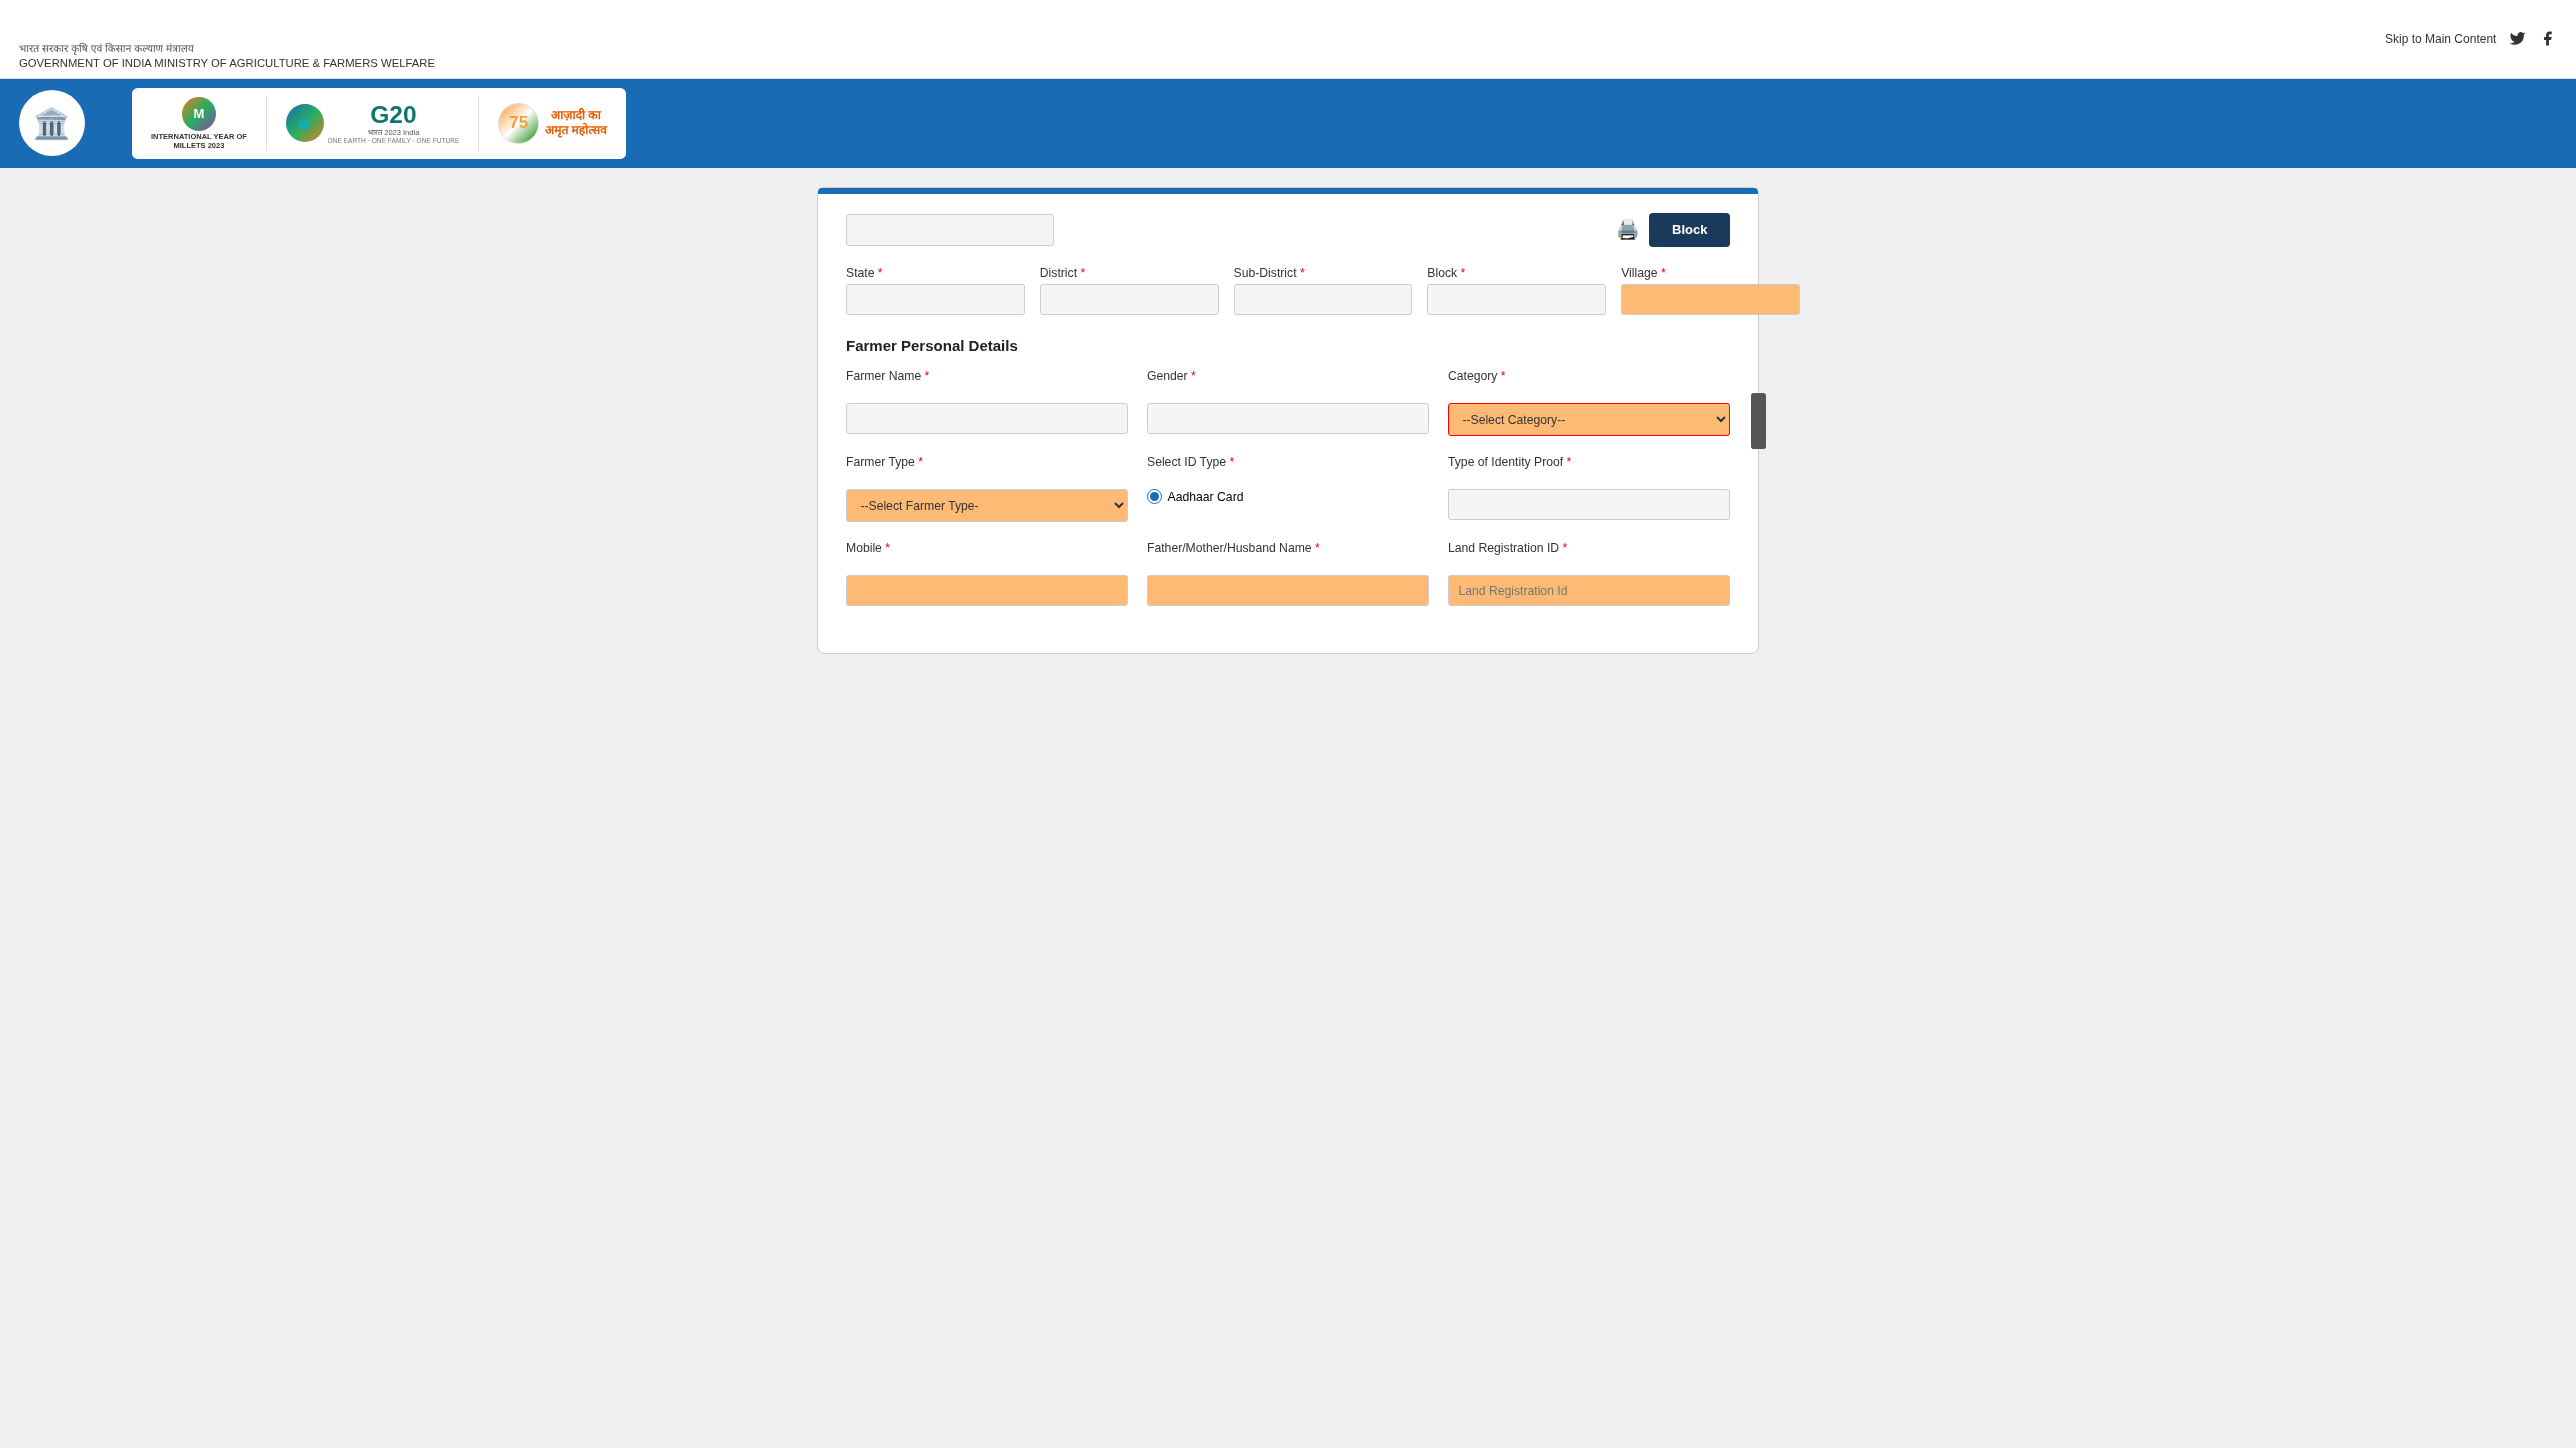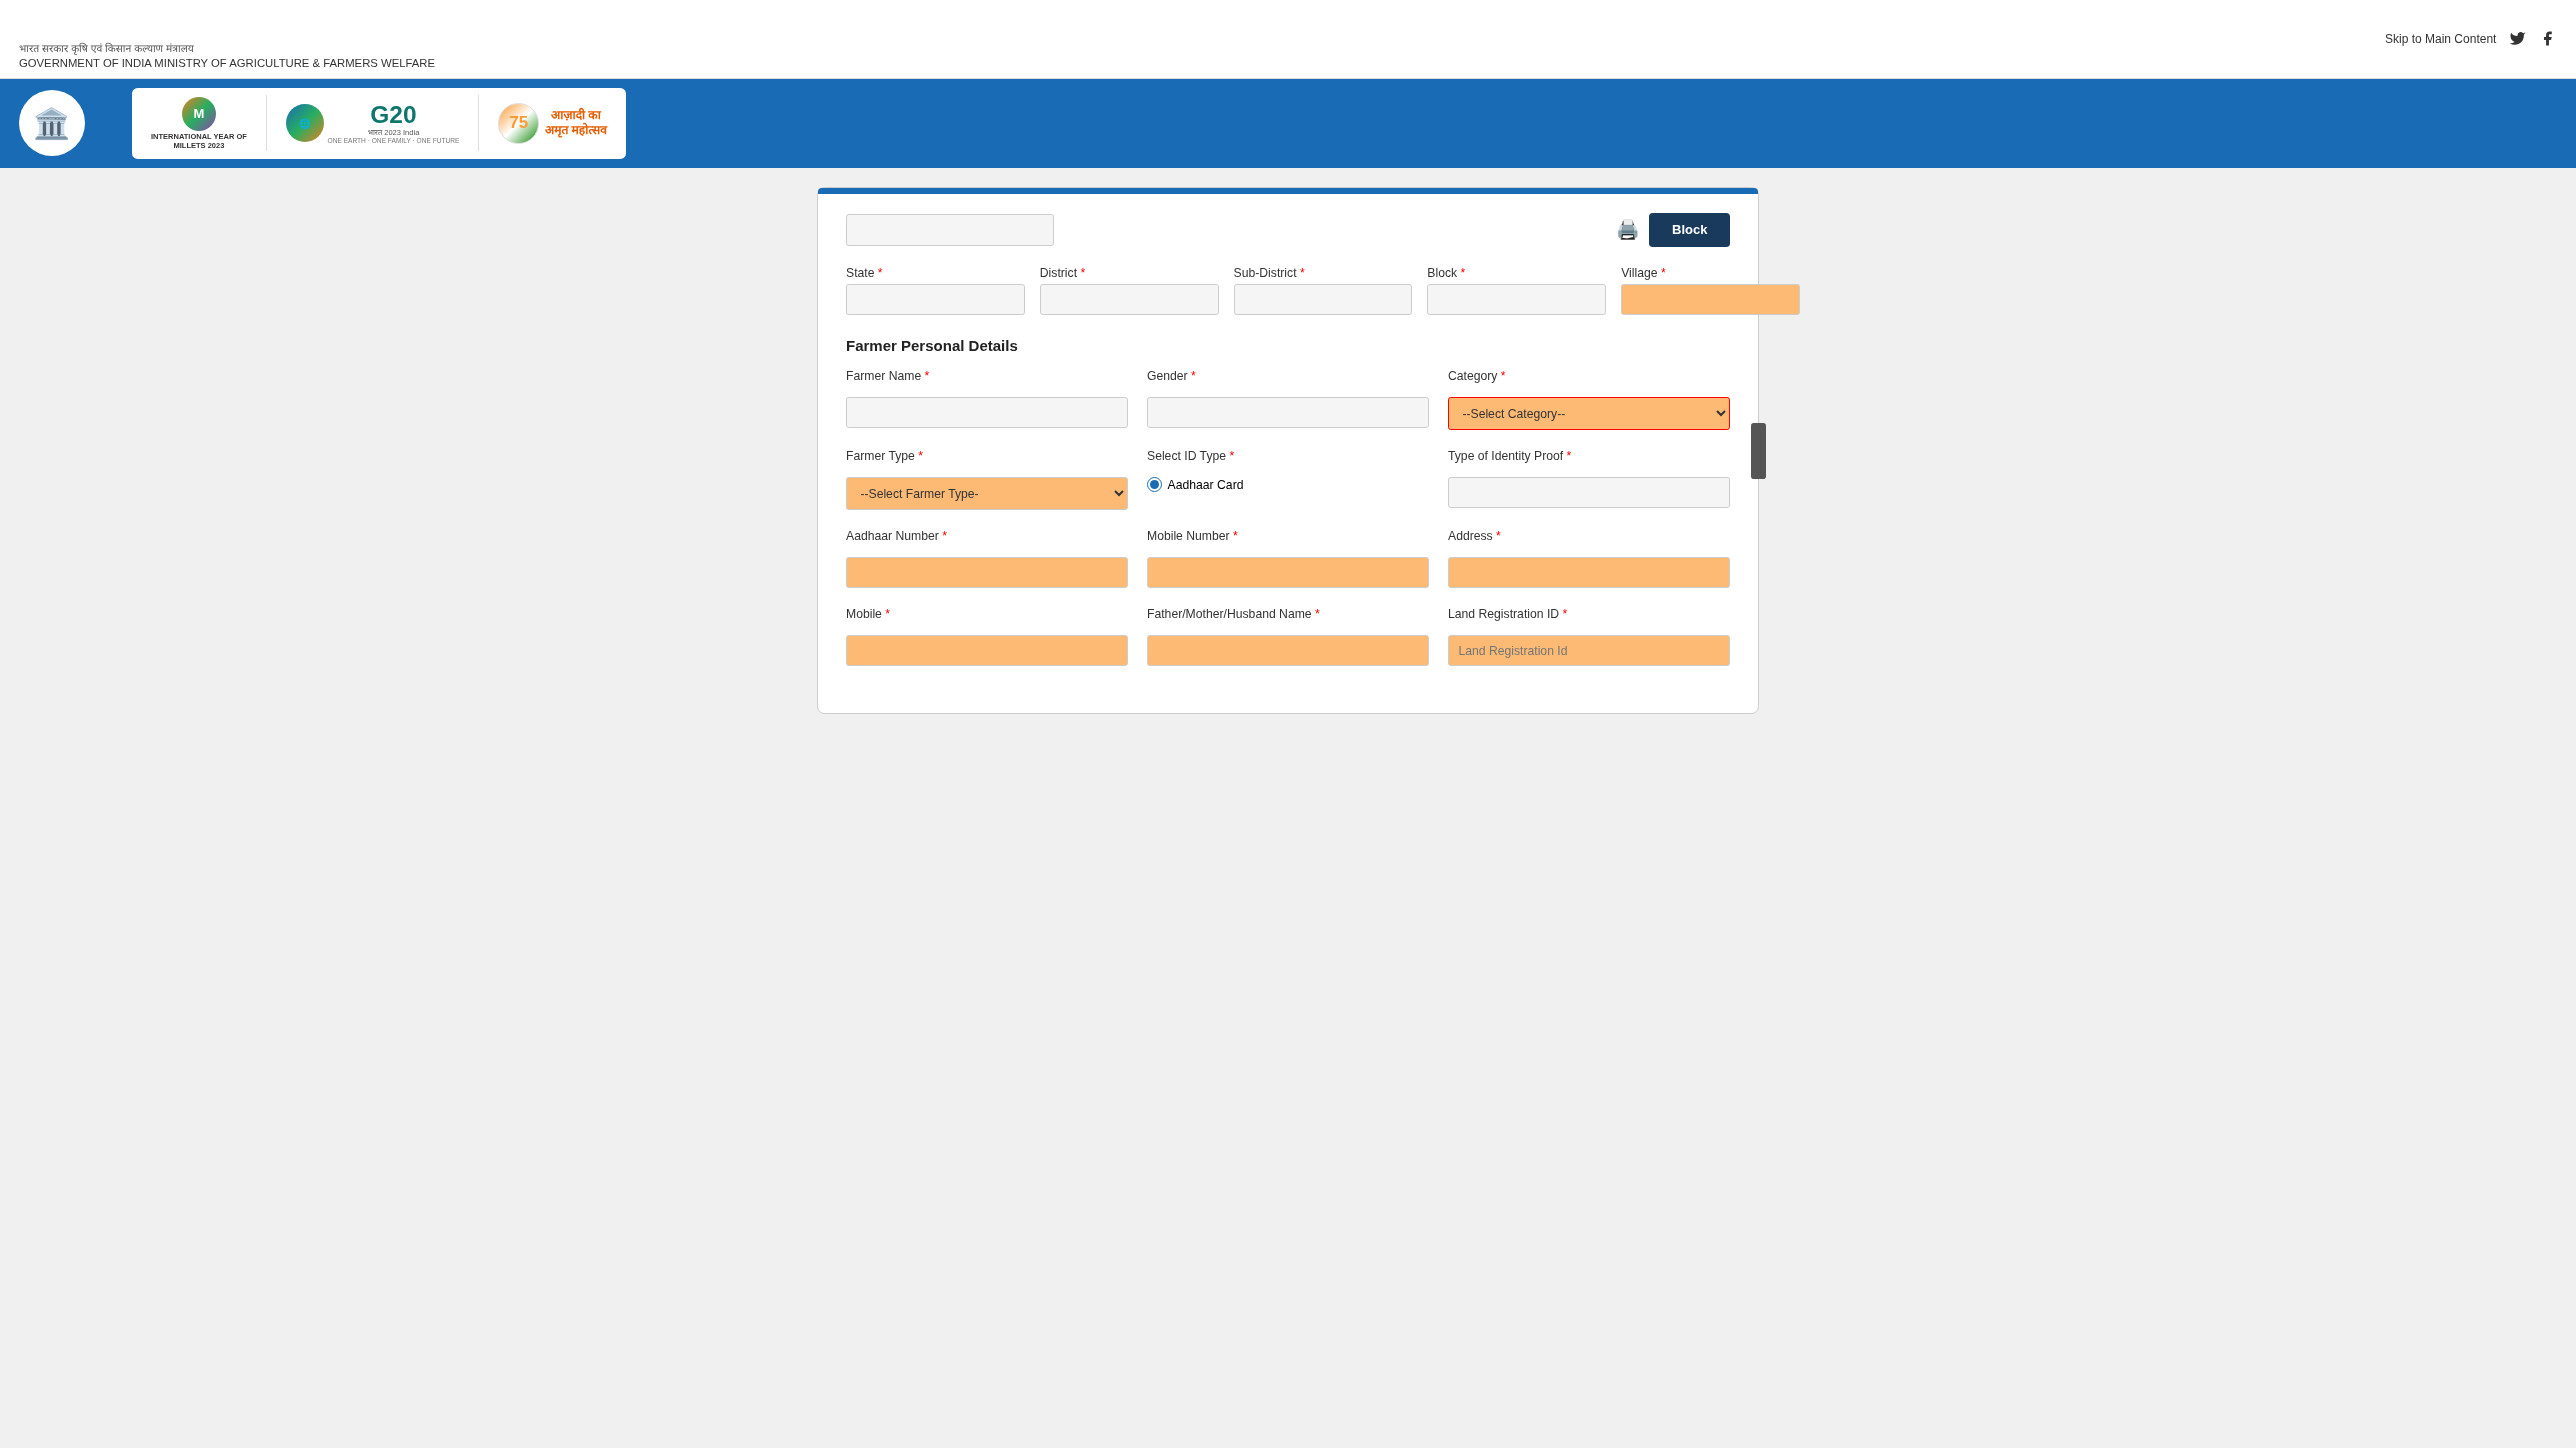--- a/index.html
+++ b/index.html
@@ -132,21 +132,21 @@
 
     
     .section-heading { font-size: 15px; font-weight: bold; color: #222; margin-bottom: 15px; }
 
     
     .form-row {
       display: flex;
       gap: 19px;
       margin-bottom: 19px;
     }
-    .form-col { flex: 1; display: flex; flex-direction: column; gap: 14px; }
+    .form-col { flex: 1; display: flex; flex-direction: column; gap: 20px; }
 
     
     .radio-group { display: flex; flex-direction: column; gap: 3.8px; }
     .radio-option { display: flex; align-items: center; gap: 5.6px; font-size: 12.2px; }
     .radio-option input[type="radio"] { width: 15px; height: 15px; accent-color: #1a6bb5; }
 
     
     .scrollbar-indicator {
       position: absolute;
       right: -7.5px;
@@ -331,43 +331,20 @@
       </div>
       <div class="form-col">
         <label class="field-label">
           <span>Type of Identity Proof</span>
           <span class="required"> *</span>
         </label>
         <input type="text" class="field-input" readonly="" style="">
       </div>
     </div>
 
-    <div class="form-row">
-      <div class="form-col">
-        <label class="field-label">
-          <span>Aadhaar Number</span>
-          <span class="required">*</span>
-        </label>
-        <input type="text" class="field-input editable" style="">
-      </div>
-      <div class="form-col">
-        <label class="field-label">
-          <span>Mobile Number</span>
-          <span class="required">*</span>
-        </label>
-        <input type="text" class="field-input editable" style="">
-      </div>
-      <div class="form-col">
-        <label class="field-label">
-          <span>Address</span>
-          <span class="required">*</span>
-        </label>
-        <input type="text" class="field-input editable" style="">
-      </div>
-    </div>
 
     <div class="form-row">
       <div class="form-col">
         <label class="field-label">
           <span>Mobile</span>
           <span class="required">*</span>
         </label>
         <input type="text" class="field-input editable" style="">
       </div>
       <div class="form-col">

